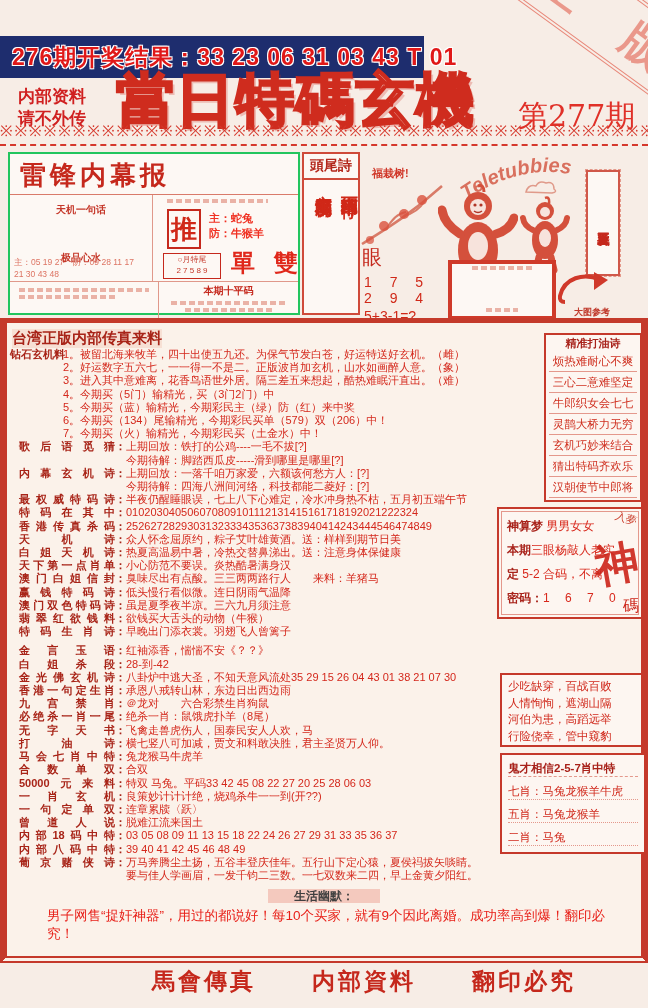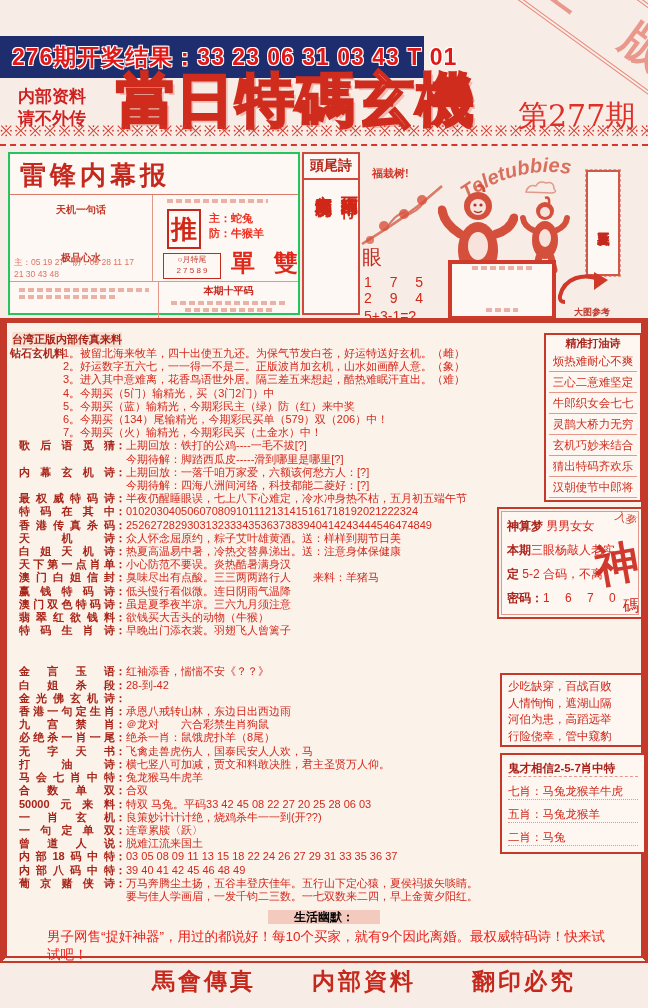--- a/index.html
+++ b/index.html
@@ -61,31 +61,31 @@
   .emptybox{position:absolute;left:86px;top:112px;width:100px;height:52px;border:4px solid #cf3a2a;background:#fdf8f4;}
   .emptybox .blur-bar{margin:2px 20px 0;}
   .emptybox .bot{position:absolute;bottom:4px;left:14px;right:14px;}
   .arrow-caption{position:absolute;left:212px;top:158px;font-size:9px;font-weight:bold;color:#c0392b;}
   svg{position:absolute;}
   
   .rule{position:absolute;left:0;top:318px;width:648px;height:5px;background:#c43a2b;}
   .bodywrap{position:absolute;left:0;top:323px;width:648px;height:640px;box-sizing:border-box;
       border-left:7px solid #c5392b;border-right:7px solid #c5392b;border-bottom:7px double #c5392b;
       background:#fbf2ea;padding-top:6px;}
-  .source-line{font-size:11px;font-weight:bold;color:#a82418;margin-left:5px;background:rgba(243,205,190,.5);display:inline-block;}
+  .source-line{font-size:15px;font-weight:bold;color:#a82418;margin-left:5px;background:rgba(243,205,190,.5);display:inline-block;}
   .brow{display:flex;align-items:flex-start;font-size:11px;line-height:13.2px;}
   .blabel{flex:none;width:96px;margin-left:12px;font-weight:bold;color:#a82418;
       text-align:justify;text-align-last:justify;white-space:nowrap;}
   .bcolon{flex:none;font-weight:bold;color:#a82418;}
   .bcontent{color:#d4281c;}
   .bcontent div{white-space:pre;}
   .brow.narrow .blabel{width:42px;margin-left:3px;text-align-last:auto;}
-  .brow.gap-after{margin-bottom:28px;}
+  .brow.gap-after{margin-bottom:6px;}
   .humor-label{text-align:center;margin:4px 0 2px;}
-  .humor-label span{font-size:12px;font-weight:bold;color:#000000;background:#f4c9be;padding:0 26px;}
+  .humor-label span{font-size:12px;font-weight:bold;color:#404040;background:#f4c9be;padding:0 26px;}
   .humor-text{margin:2px 0 0 40px;width:560px;font-size:13.5px;color:#e8211a;line-height:18px;}
   
   .rbox{position:absolute;box-sizing:border-box;border:2px solid #c5392b;background:#fdf6f1;}
   .dayou{left:544px;top:333px;width:98px;height:169px;padding:1px 3px;}
   .dayou-title{font-size:11px;font-weight:bold;color:#a8221a;text-align:center;}
   .dayou-line{font-size:11.5px;color:#cf3020;white-space:nowrap;border-bottom:1px solid #e4988c;
       line-height:20px;text-align:center;}
   .shensuan{left:497px;top:507px;width:146px;height:112px;padding:5px 8px;outline:1px solid #e4988c;outline-offset:-5px;}
   .ss-line{font-size:12px;line-height:24px;white-space:nowrap;color:#d8281c;}
   .ss-line b{color:#a8221a;font-family:"DejaVu Serif",serif;}
@@ -361,20 +361,23 @@
         <div class="brow">
           <span class="blabel">白姐杀段</span>
           <span class="bcolon">：</span>
           <div class="bcontent">
             <div>28-到-42</div>
           </div>
         </div>
         <div class="brow">
           <span class="blabel">金光佛玄机诗</span>
           <span class="bcolon">：</span>
+          <div class="bcontent">
+            <div>八卦炉中逃大圣，不知天意风流处35 29 15 26 04 43 01 38 21 07 30</div>
+          </div>
         </div>
         <div class="brow">
           <span class="blabel">香港一句定生肖</span>
           <span class="bcolon">：</span>
           <div class="bcontent">
             <div>承恩八戒转山林，东边日出西边雨</div>
           </div>
         </div>
         <div class="brow">
           <span class="blabel">九宫禁肖</span>
@@ -465,21 +468,21 @@
           <span class="bcolon">：</span>
           <div class="bcontent">
             <div>万马奔腾尘土扬，五谷丰登庆佳年。五行山下定心猿，夏侯祃拔矢啖睛。</div>
             <div>要与佳人学画眉，一发千钧二三数。一七双数来二四，早上金黄夕阳红。</div>
           </div>
         </div>
       </div>
     <div class="humor-label">
       <span>生活幽默：</span>
     </div>
-    <div class="humor-text">男子网售“捉奸神器”，用过的都说好！每10个买家，就有9个因此离婚。最权威特码诗！快来试试吧！</div>
+    <div class="humor-text">男子网售“捉奸神器”，用过的都说好！每10个买家，就有9个因此离婚。成功率高到爆！翻印必究！</div>
   </div>
 
   <div class="rbox dayou">
     <div class="dayou-title">精准打油诗</div>
     <div>
         <div class="dayou-line">烦热难耐心不爽</div>
         <div class="dayou-line">三心二意难坚定</div>
         <div class="dayou-line">牛郎织女会七七</div>
         <div class="dayou-line">灵鹊大桥力无穷</div>
         <div class="dayou-line">玄机巧妙来结合</div>

